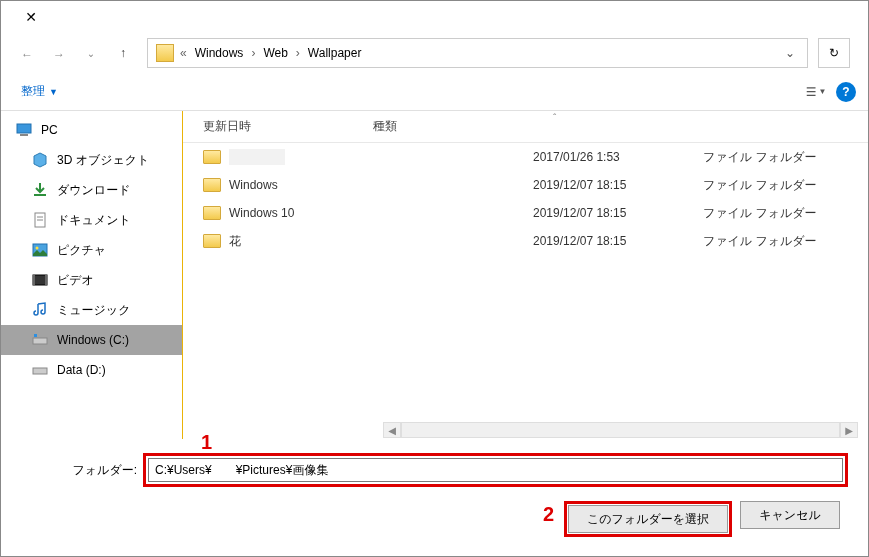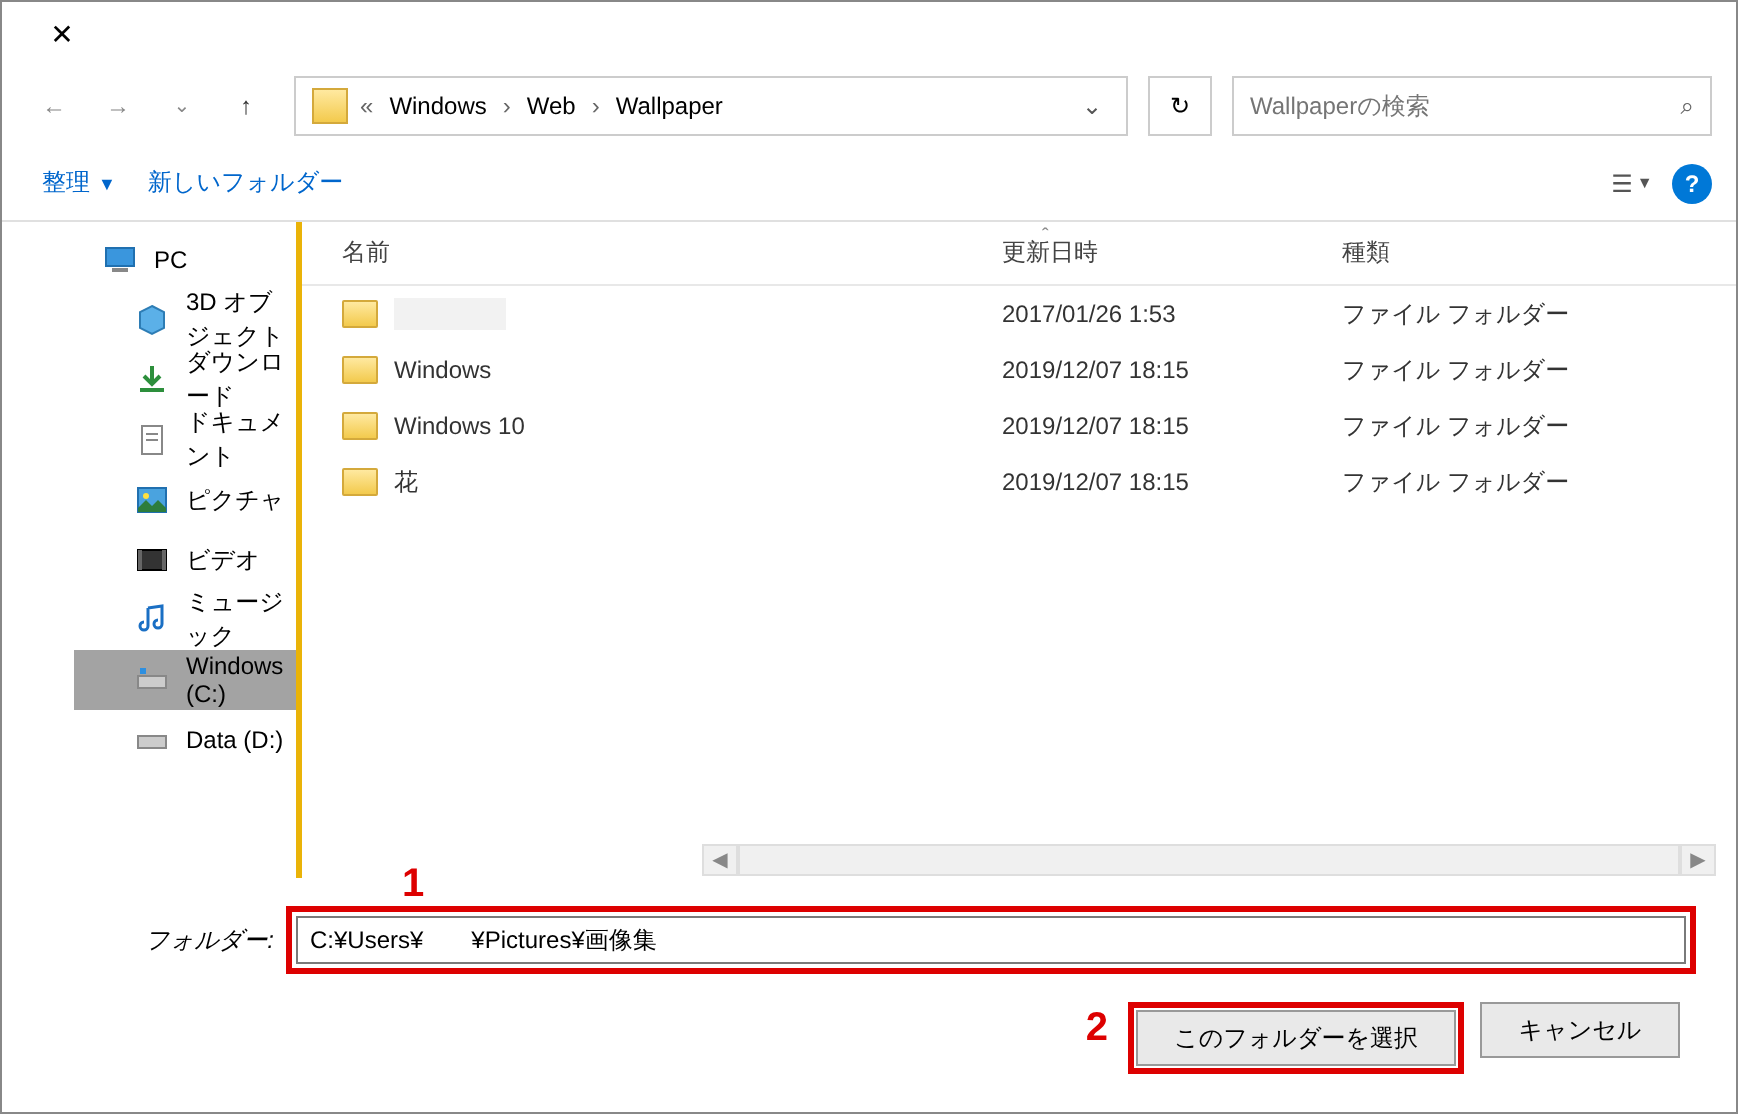--- a/index.html
+++ b/index.html
@@ -17,21 +17,21 @@
 .bc-drop { margin-left: auto; padding: 0 8px; color: #555; }
 .refresh { width: 32px; height: 30px; border: 1px solid #ccc; display: flex; align-items: center; justify-content: center; margin-right: 6px; cursor: pointer; }
 .search { width: 240px; height: 30px; border: 1px solid #ccc; display: flex; align-items: center; padding: 0 8px; }
 .search input { border: none; outline: none; flex: 1; color: #888; }
 .toolbar { display: flex; align-items: center; height: 38px; padding: 0 12px; border-bottom: 1px solid #e0e0e0; }
 .tool-item { display: flex; align-items: center; padding: 4px 8px; color: #0066cc; cursor: pointer; gap: 4px; justify-content: space-between; }
 .tool-right { margin-left: auto; display: flex; align-items: center; gap: 8px; }
 .view-icon { width: 24px; display: flex; align-items: center; justify-content: center; cursor: pointer; color: #555; }
 .help-icon { width: 20px; height: 20px; background: #0078d7; border-radius: 50%; color: #fff; display: flex; align-items: center; justify-content: center; font-weight: bold; cursor: pointer; }
 .main { display: flex; height: 328px; }
-.sidebar { width: 150px; border-right: 3px solid #eab308; overflow-y: auto; padding-top: 4px; padding-left: 36px; }
+.sidebar { width: 182px; border-right: 1px solid #eab308; overflow-y: auto; padding-top: 4px; }
 .side-item { display: flex; align-items: center; height: 30px; padding-left: 30px; gap: 8px; cursor: pointer; }
 .side-item.selected { background: #a3a3a3; }
 .side-icon { width: 18px; height: 18px; display: flex; align-items: center; justify-content: center; }
 .side-icon svg { width: 18px; height: 18px; }
 .filelist { flex: 1; position: relative; }
 .file-header { display: flex; height: 32px; align-items: center; border-bottom: 1px solid #e8e8e8; }
 .fh-col { padding-left: 20px; color: #444; }
 .fh-name { width: 330px; }
 .fh-date { width: 170px; }
 .fh-type { width: 140px; }
@@ -72,32 +72,27 @@
     <div class="bc-icon"></div>
     <span class="bc-chev">«</span>
     <span class="bc-seg">Windows</span>
     <span class="bc-chev">›</span>
     <span class="bc-seg">Web</span>
     <span class="bc-chev">›</span>
     <span class="bc-seg">Wallpaper</span>
     <span class="bc-drop">⌄</span>
   </div>
   <div class="refresh">↻</div>
-  <div class="search">
-    <input placeholder="Wallpaperの検索" style="">
-    <span style="color:#666;">⌕</span>
-  </div>
 </div>
 
 <div class="toolbar">
   <div class="tool-item">
       <span>整理</span>
       <span style="font-size:9px;">▼</span>
     </div>
-  <div class="tool-item">新しいフォルダー</div>
   <div class="tool-right">
     <div class="view-icon">☰<span style="font-size:8px;margin-left:2px;">▼</span></div>
     <div class="help-icon">?</div>
   </div>
 </div>
 
 <div class="main">
   <div class="sidebar">
     <div class="side-item" style="padding-left:14px;">
         <span class="side-icon">
@@ -177,21 +172,20 @@
             <rect x="2" y="7" width="14" height="6" fill="#ccc" stroke="#888"></rect>
           </svg>
         </span>
         <span>Data (D:)</span>
       </div>
   </div>
 
   <div class="filelist">
     <div class="file-header">
       <span class="fh-sort">ˆ</span>
-      <div class="fh-col fh-name">名前</div>
       <div class="fh-col fh-date">更新日時</div>
       <div class="fh-col fh-type">種類</div>
     </div>
     <div class="file-row">
       <div class="cell cell-name">
           <span class="folder-icon"></span>
           <span class="blur-spot"></span>
         </div>
       <div class="cell cell-date">2017/01/26 1:53</div>
       <div class="cell cell-type">ファイル フォルダー</div>
@@ -224,21 +218,21 @@
       <div class="hscroll-arrow">◀</div>
       <div class="hscroll-track"></div>
       <div class="hscroll-arrow">▶</div>
     </div>
   </div>
 </div>
 
 <div class="bottom">
   <span class="annot" style="left:200px; top:-8px;">1</span>
   <div class="folder-row">
-    <span class="folder-label" style="width:120px;font-style:italic;">フォルダー:</span>
+    <span class="folder-label" style="width:120px;">フォルダー:</span>
     <div class="folder-input-wrap">
       <input class="folder-input" value="C:¥Users¥　　¥Pictures¥画像集" style="">
     </div>
   </div>
   <div class="button-row">
     <span class="annot" style="position:relative; top:2px; left:-2px;">2</span>
     <div class="btn-primary-wrap">
       <button class="btn">このフォルダーを選択</button>
     </div>
     <button class="btn">キャンセル</button>

